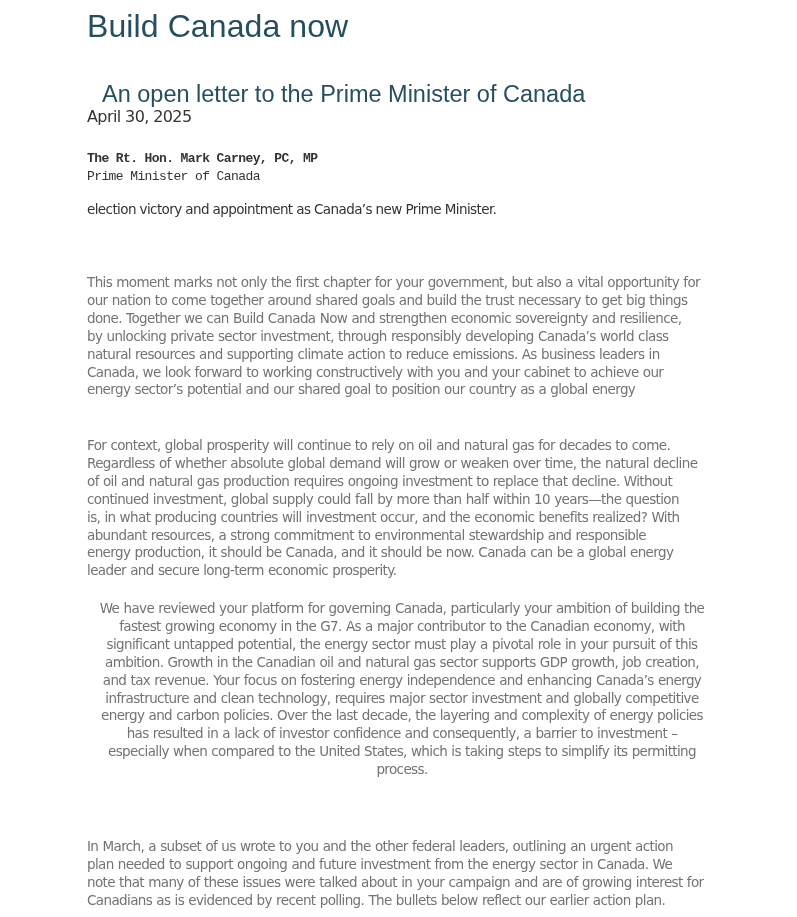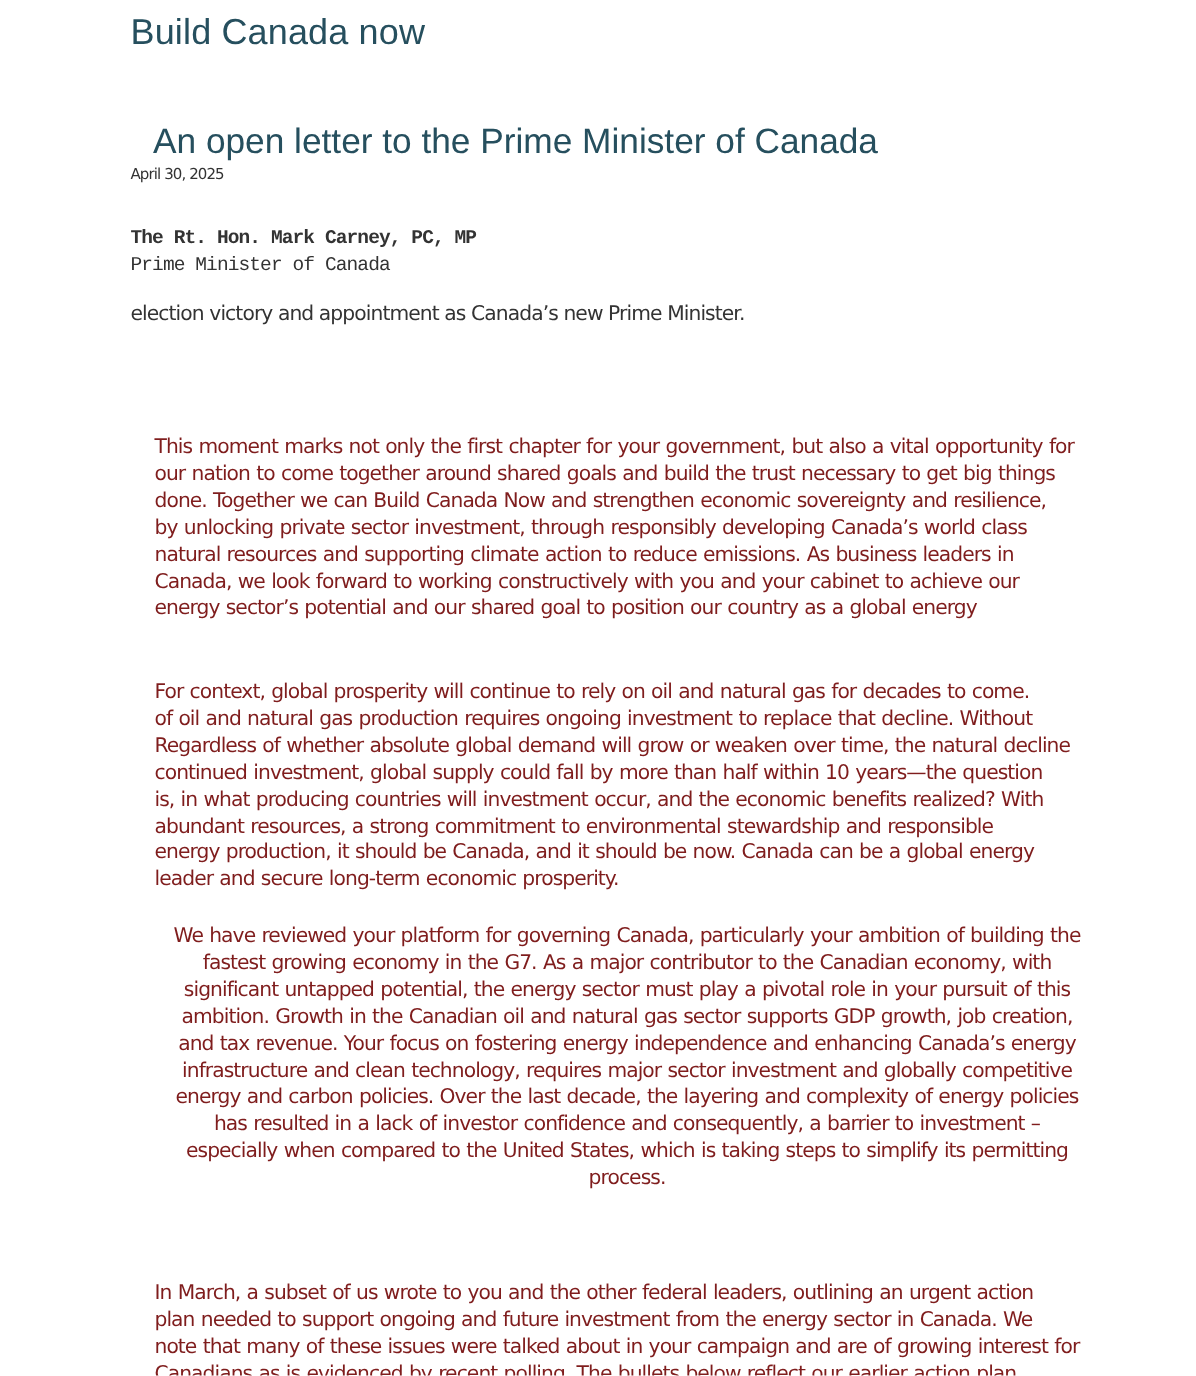--- a/index.html
+++ b/index.html
@@ -19,41 +19,41 @@
       top: 0;
       width: 630px;
       color: #333333;
       font-family: "Liberation Sans", "DejaVu Sans", sans-serif;
     }
     .title {
       position: absolute;
       left: 0;
       top: 8px;
       margin: 0;
-      font-size: 24px;
+      font-size: 32px;
       font-weight: normal;
       color: #264f5e;
       letter-spacing: 0.1px;
       white-space: nowrap;
     }
     .subtitle {
       position: absolute;
       left: 0;
       top: 66px;
       margin: 15px;
       font-size: 23.5px;
       font-weight: normal;
       color: #264f5e;
       white-space: nowrap;
     }
     .date {
       position: absolute;
       left: 0;
       top: 108px;
-      font-size: 10px;
+      font-size: 16px;
       line-height: 18px;
       color: #333333;
       font-family: "DejaVu Sans", sans-serif;
       letter-spacing: -0.6px;
     }
     .recipient {
       position: absolute;
       left: 0;
       top: 150px;
       font-size: 13px;
@@ -71,27 +71,27 @@
       width: 630px;
       font-size: 13.5px;
       line-height: 18px;
       font-family: "DejaVu Sans", sans-serif;
       letter-spacing: -0.6px;
     }
     .para {
       position: absolute;
       left: 0;
       width: 630px;
-      margin: 16px;
+      margin: 0;
       font-size: 13.5px;
       line-height: 17.9px;
       font-family: "DejaVu Sans", sans-serif;
       letter-spacing: -0.62px;
       word-spacing: 0.5px;
-      color: #7f1d1d;
+      color: #737373;
     }
     .p1 { top: 274px; }
     .p2 { top: 437px; }
     .p3 { top: 600px; text-align: center; }
     .p4 { top: 838px; }
     .line { display: block; white-space: nowrap; }
   </style>
 </head>
 <body>
 
@@ -114,22 +114,22 @@
     <span class="line">our nation to come together around shared goals and build the trust necessary to get big things</span>
     <span class="line">done. Together we can Build Canada Now and strengthen economic sovereignty and resilience,</span>
     <span class="line">by unlocking private sector investment, through responsibly developing Canada’s world class</span>
     <span class="line">natural resources and supporting climate action to reduce emissions. As business leaders in</span>
     <span class="line">Canada, we look forward to working constructively with you and your cabinet to achieve our</span>
     <span class="line">energy sector’s potential and our shared goal to position our country as a global energy</span>
   </p>
 
   <p class="para p2">
     <span class="line">For context, global prosperity will continue to rely on oil and natural gas for decades to come.</span>
+    <span class="line">Regardless of whether absolute global demand will grow or weaken over time, the natural decline</span>
     <span class="line">of oil and natural gas production requires ongoing investment to replace that decline. Without</span>
-    <span class="line">Regardless of whether absolute global demand will grow or weaken over time, the natural decline</span>
     <span class="line">continued investment, global supply could fall by more than half within 10 years—the question</span>
     <span class="line">is, in what producing countries will investment occur, and the economic benefits realized? With</span>
     <span class="line">abundant resources, a strong commitment to environmental stewardship and responsible</span>
     <span class="line">energy production, it should be Canada, and it should be now. Canada can be a global energy</span>
     <span class="line">leader and secure long-term economic prosperity.</span>
   </p>
 
   <p class="para p3">
     <span class="line">We have reviewed your platform for governing Canada, particularly your ambition of building the</span>
     <span class="line">fastest growing economy in the G7. As a major contributor to the Canadian economy, with</span>

